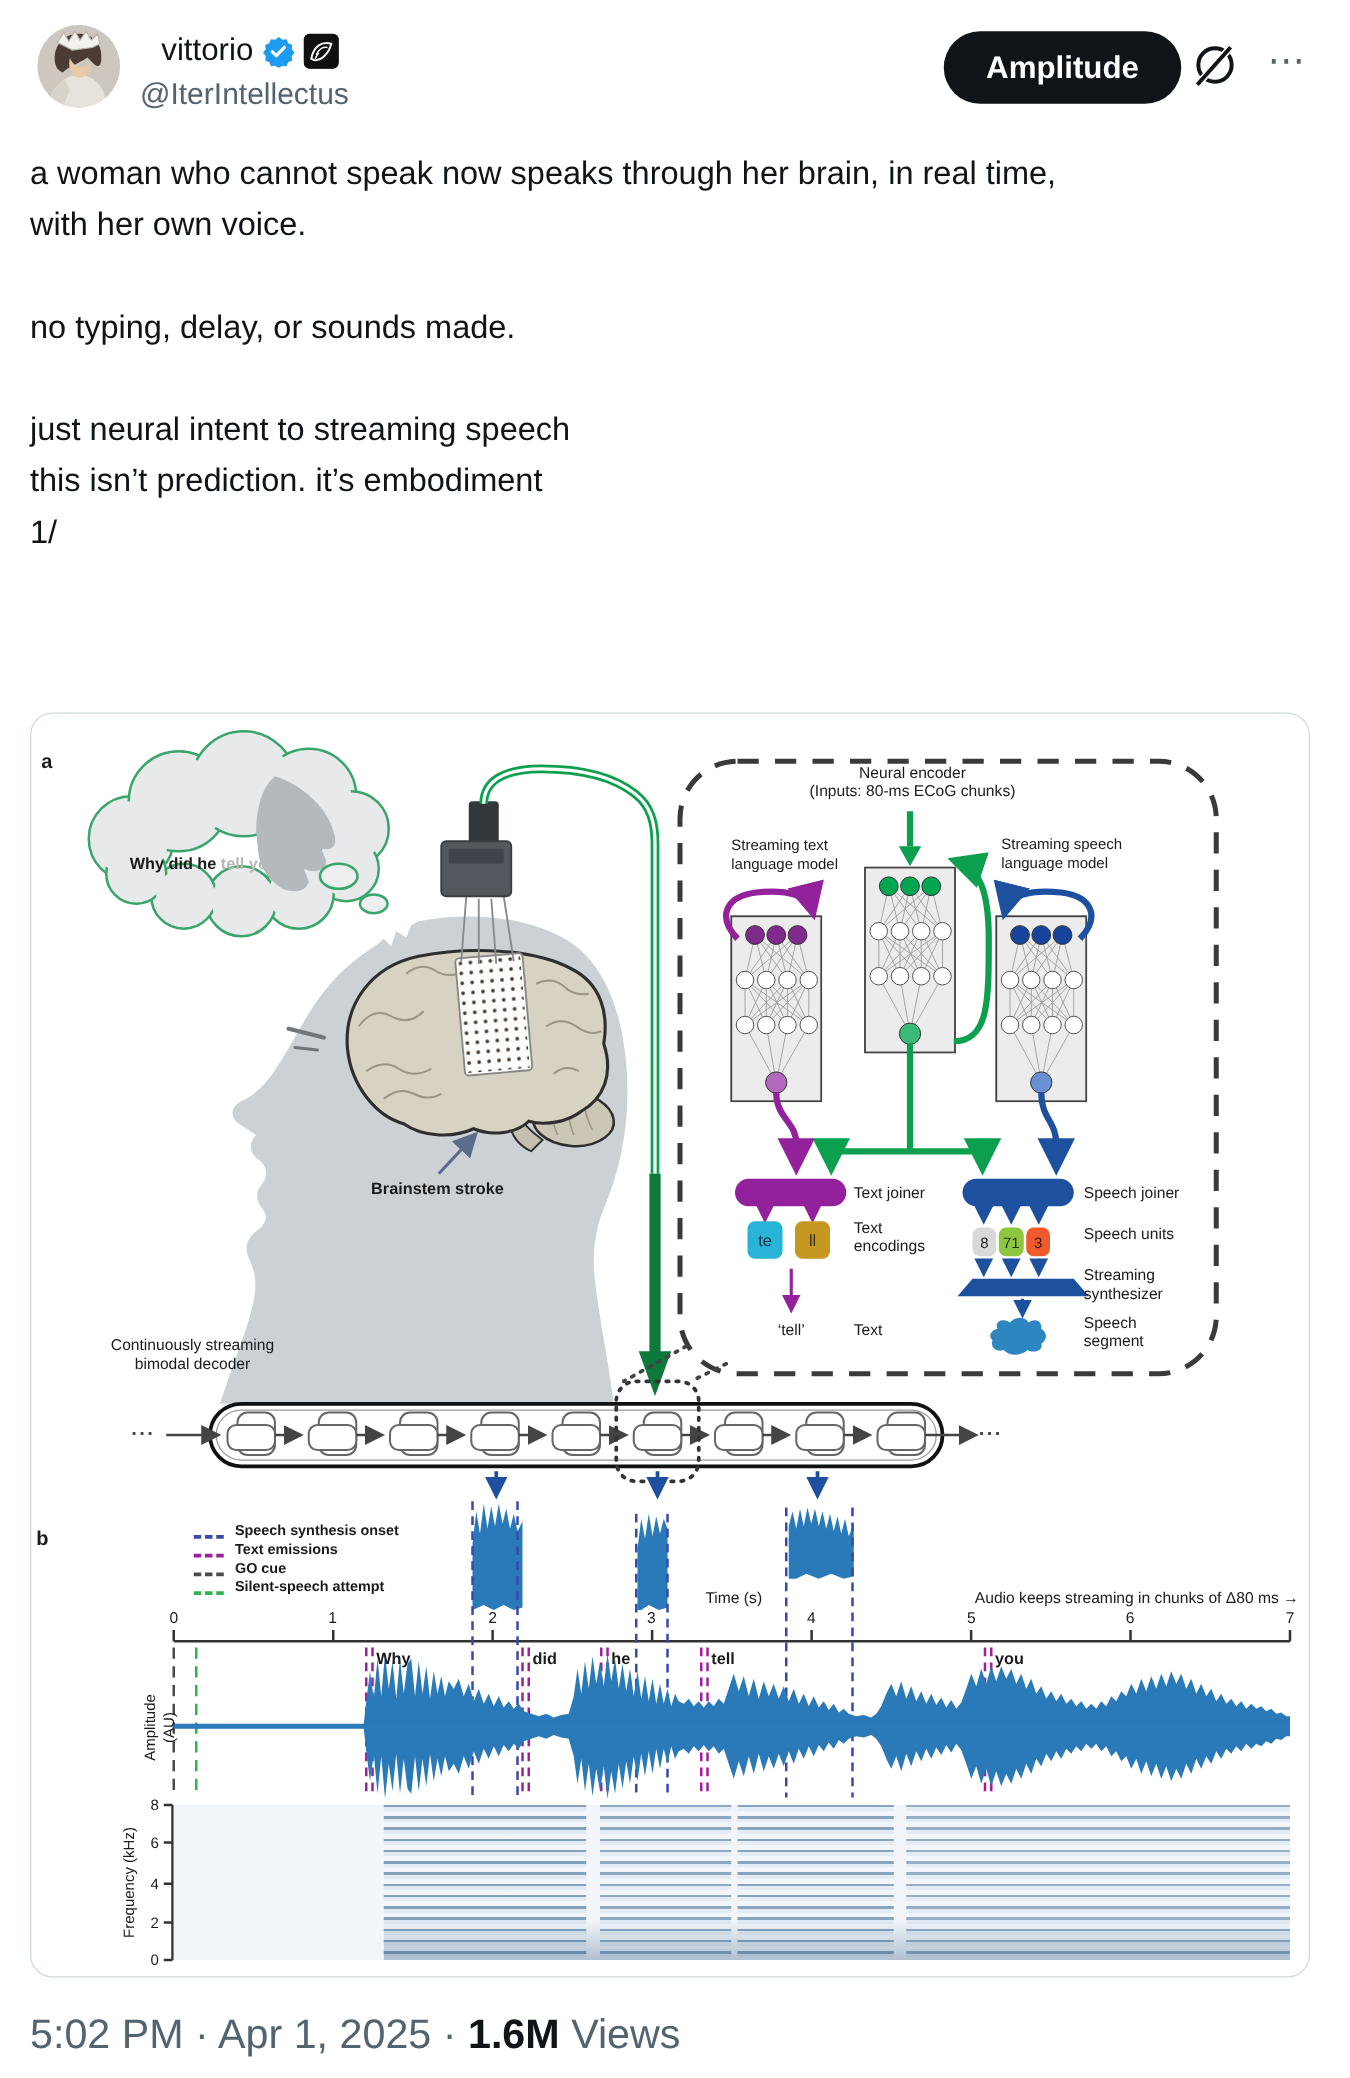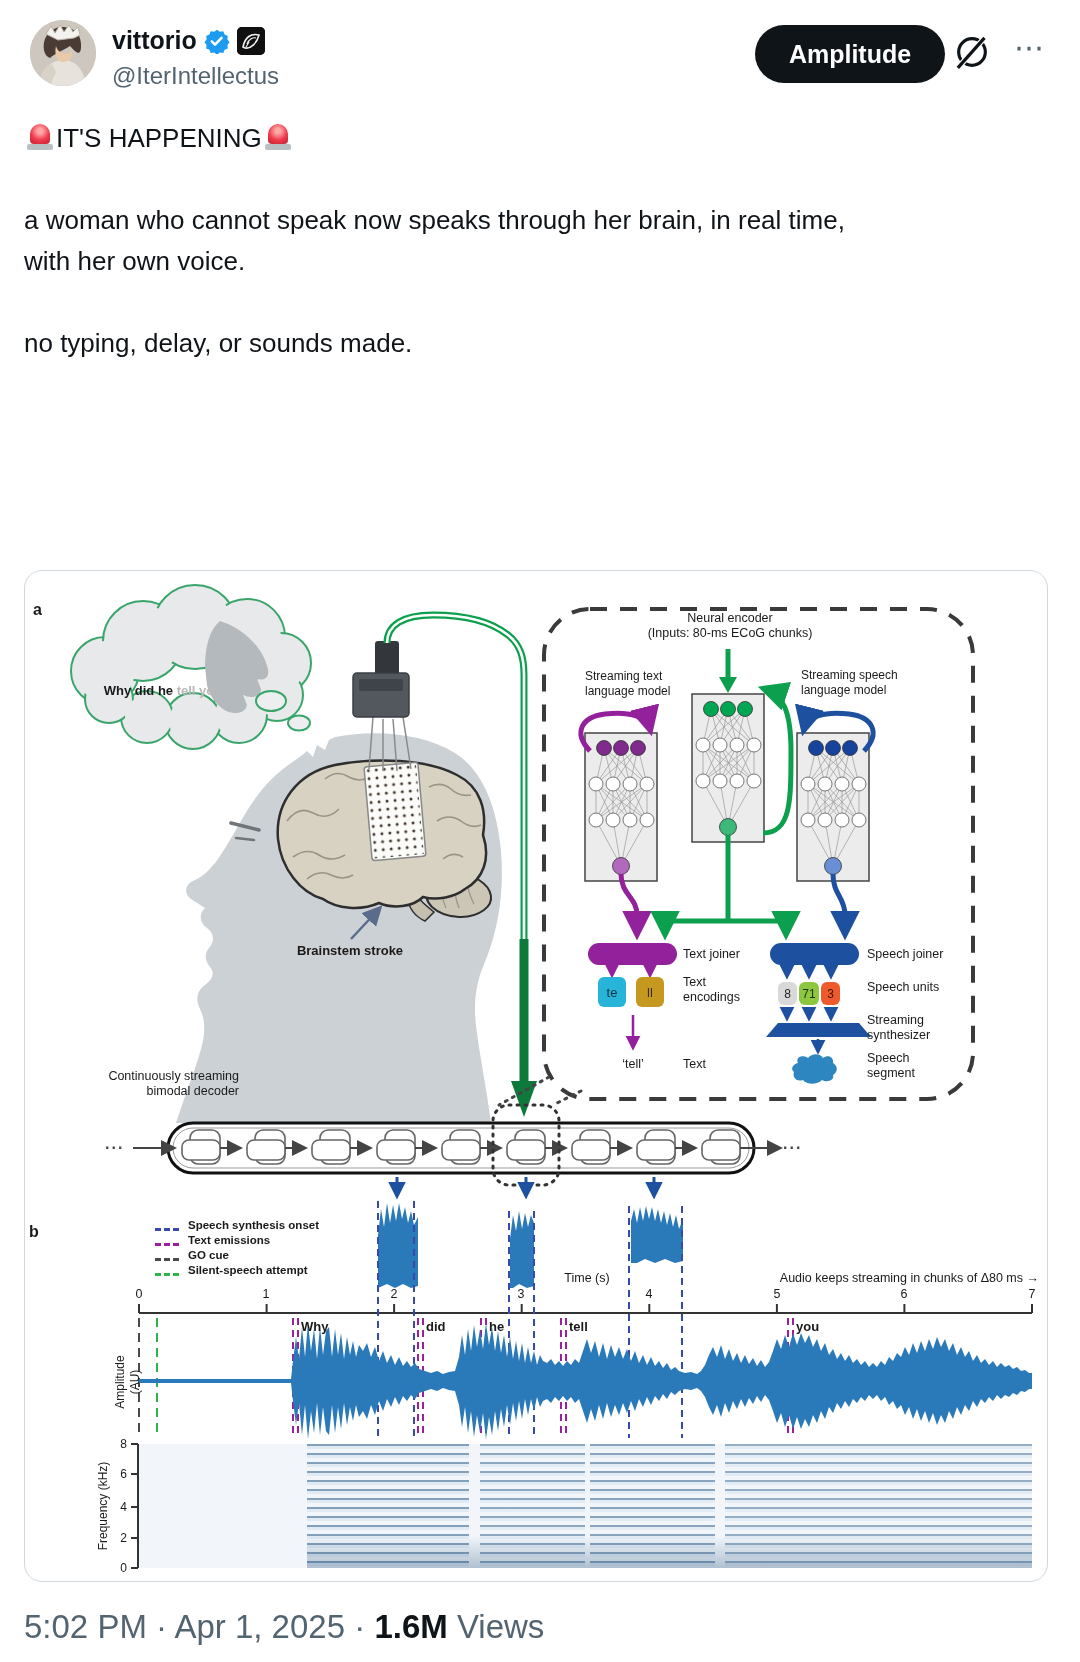--- a/index.html
+++ b/index.html
@@ -2,21 +2,21 @@
 <html><head>
 <meta charset="utf-8">
 <style>
   html,body{margin:0;padding:0;background:#fff;}
   .page{position:relative;width:1080px;height:1662px;background:#fff;overflow:hidden;
         font-family:"Liberation Sans",sans-serif;color:#0f1419;}
   .abs{position:absolute;}
   
   .avatar{left:30px;top:20px;width:66px;height:66px;border-radius:50%;overflow:hidden;background:#cfc9c2;}
   .name-row{left:112px;top:26px;display:flex;align-items:center;gap:7px;}
-  .name{font-size:25px;font-weight:700;}
+  .name{font-size:25px;font-weight:400;margin-left:17px;}
   .handle{left:112px;top:62px;font-size:24px;color:#536471;}
   .subscribe{left:755px;top:25px;width:190px;height:58px;border-radius:29px;background:#0f1419;
              color:#fff;font-size:25px;font-weight:700;display:flex;align-items:center;justify-content:center;cursor:pointer;}
   .grok{left:952px;top:32px;width:40px;height:40px;cursor:pointer;}
   .more{left:1014px;top:30px;font-size:30px;color:#536471;letter-spacing:1px;cursor:pointer;}
   .affil{width:28px;height:28px;border-radius:5px;background:#111;position:relative;overflow:hidden;}
   
   .tweet{left:24px;top:118px;width:1032px;font-size:26px;line-height:41px;}
   .tweet p{margin:0 0 41px 0;}
   .prewrap{white-space:pre-line;}
@@ -89,26 +89,28 @@
   <div class="abs grok">
     <svg width="40" height="40" viewBox="0 0 24 24">
       <circle cx="12" cy="12" r="8" fill="none" stroke="#0f1419" stroke-width="1.9"></circle>
       <line x1="3.5" y1="21.5" x2="19.5" y2="3.5" stroke="#fff" stroke-width="3.4"></line>
       <line x1="3.5" y1="21.5" x2="19.5" y2="3.5" stroke="#0f1419" stroke-width="1.9"></line>
     </svg>
   </div>
   <div class="abs more">⋯</div>
 
   <div class="abs tweet">
-    <p><span class="siren"></span><span>IT'S HAPPENING</span><span class="siren"></span></p>
     <p>
         <span style="display:block">a woman who cannot speak now speaks through her brain, in real time,</span>
         <span style="display:block">with her own voice.</span>
       </p>
     <p>no typing, delay, or sounds made.</p>
+    <p class="prewrap">just neural intent to streaming speech
+this isn’t prediction. it’s embodiment
+1/</p>
   </div>
 
   <div class="abs fig">
 
     <svg class="cv" width="1022" height="1010" viewBox="0 0 1022 1010">
       <defs>
         <marker id="ma" markerWidth="9" markerHeight="9" refX="6" refY="4" orient="auto">
             <path d="M0,0L8,4L0,8" fill="#444"></path>
           </marker>
         <marker id="mnv" markerWidth="9" markerHeight="9" refX="6" refY="4" orient="auto">
@@ -407,21 +409,21 @@
       <div>Streaming</div>
         <div>synthesizer</div>
     </div>
     <div class="txt f125 sm" style="left:842px;top:480px;">
       <div>Speech</div>
         <div>segment</div>
     </div>
     <div class="txt f125 c" style="left:576px;top:486px;width:64px;">‘tell’</div>
     <div class="txt f125" style="left:658px;top:486px;">Text</div>
 
-    <div class="txt f125 c sm" style="left:44px;top:498px;width:170px;text-align:right;">
+    <div class="txt f125 c sm" style="left:44px;top:498px;width:170px;">
       <div>Continuously streaming</div>
         <div>bimodal decoder</div>
     </div>
     <div class="txt f16b" style="left:80px;top:564px;color:#444;letter-spacing:2px;">...</div>
     <div class="txt f16b" style="left:758px;top:564px;color:#444;letter-spacing:2px;">...</div>
 
     <div class="txt f16b" style="left:4px;top:652px;">b</div>
 
     <div class="legend-row" style="left:130px;top:646px;">
       <span class="ld" style="border-top-color: rgb(57, 73, 171);"></span>

